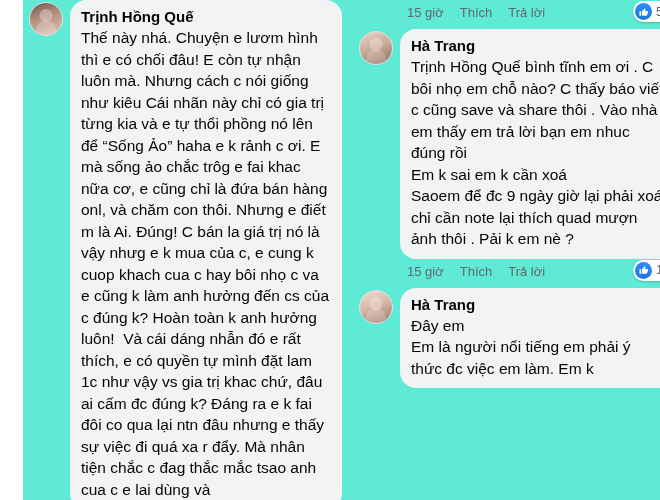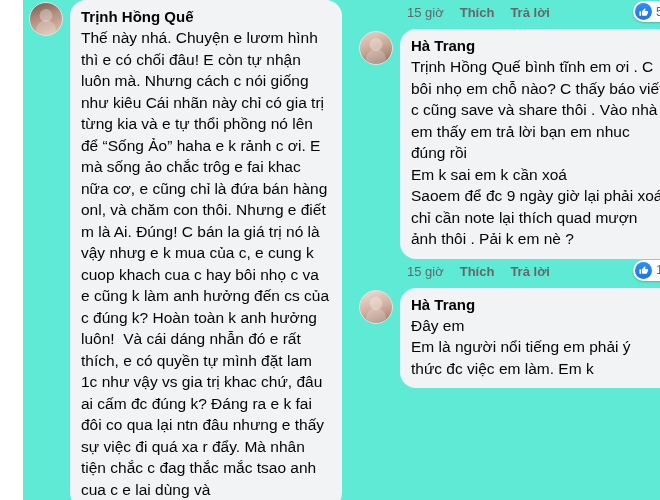--- a/index.html
+++ b/index.html
@@ -101,21 +101,21 @@
     padding: 5px 0 2px 48px;
     position: relative;
   }
   .meta span.mi {
     font-size: 13px;
     color: #65676b;
     margin-right: 16px;
     line-height: 16px;
   }
   .meta span.mi.bold {
-    font-weight: bold;
+    font-weight: normal;
     color: #65676b;
   }
 
   .like-pill {
     position: absolute;
     right: 8px;
     top: 1px;
     display: flex;
     align-items: center;
     background: #ffffff;

